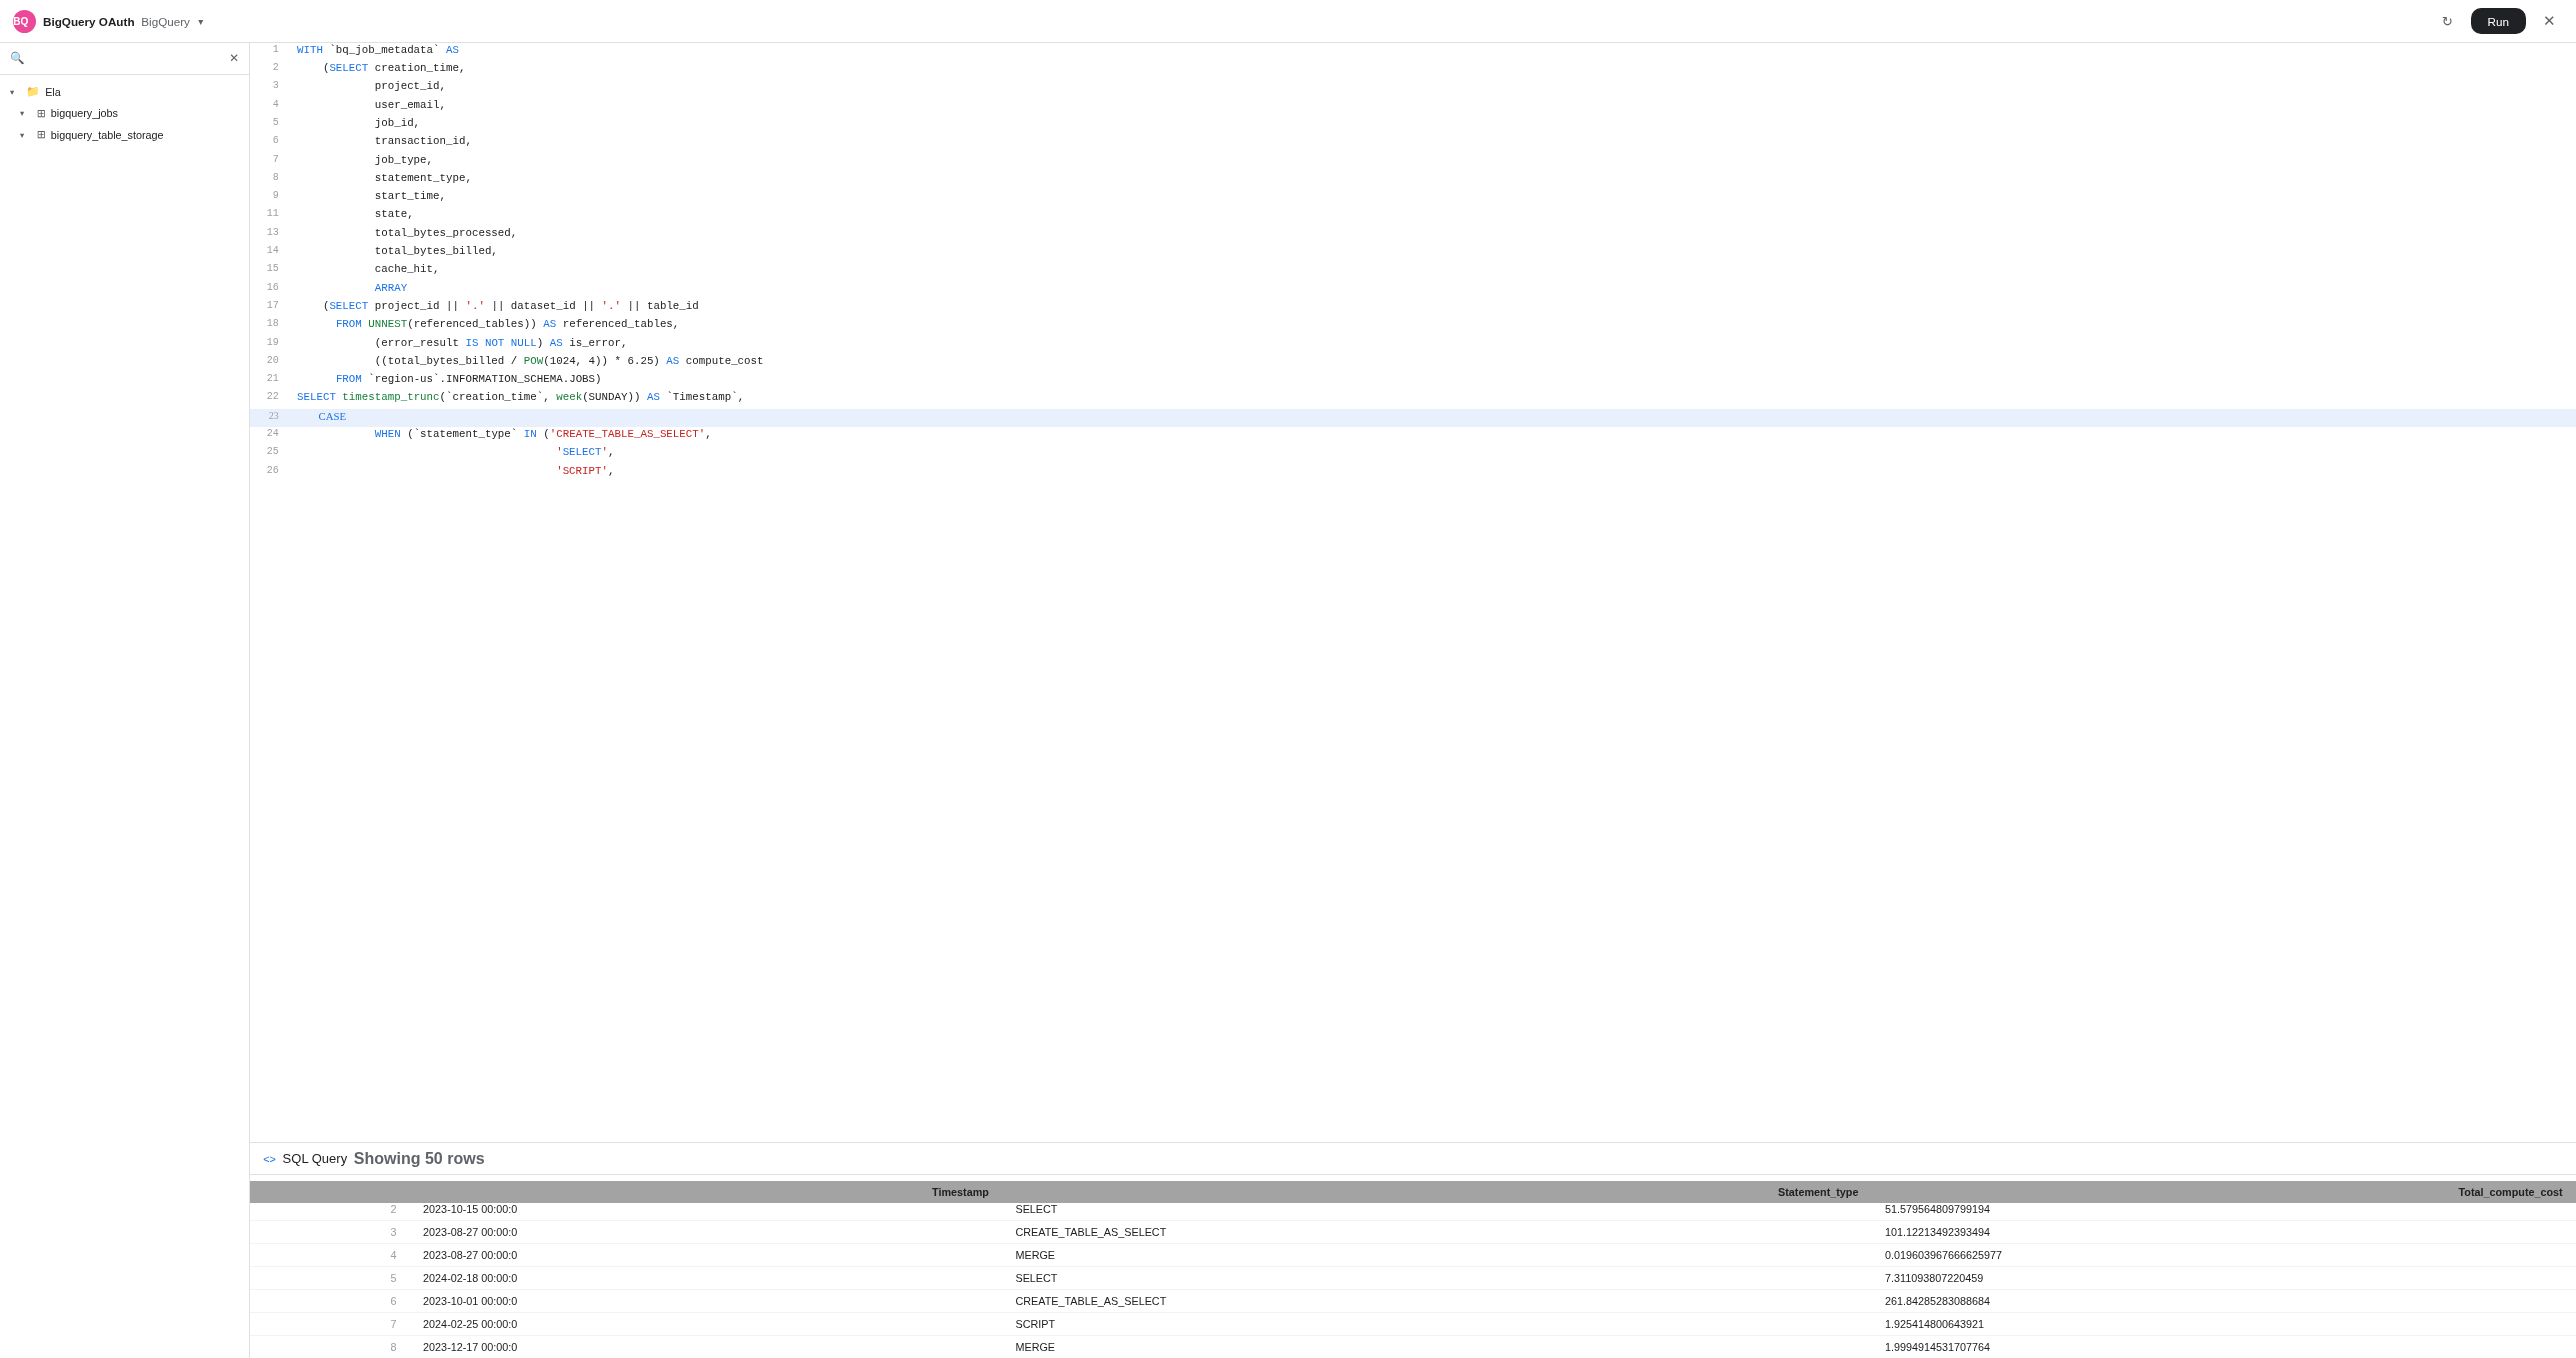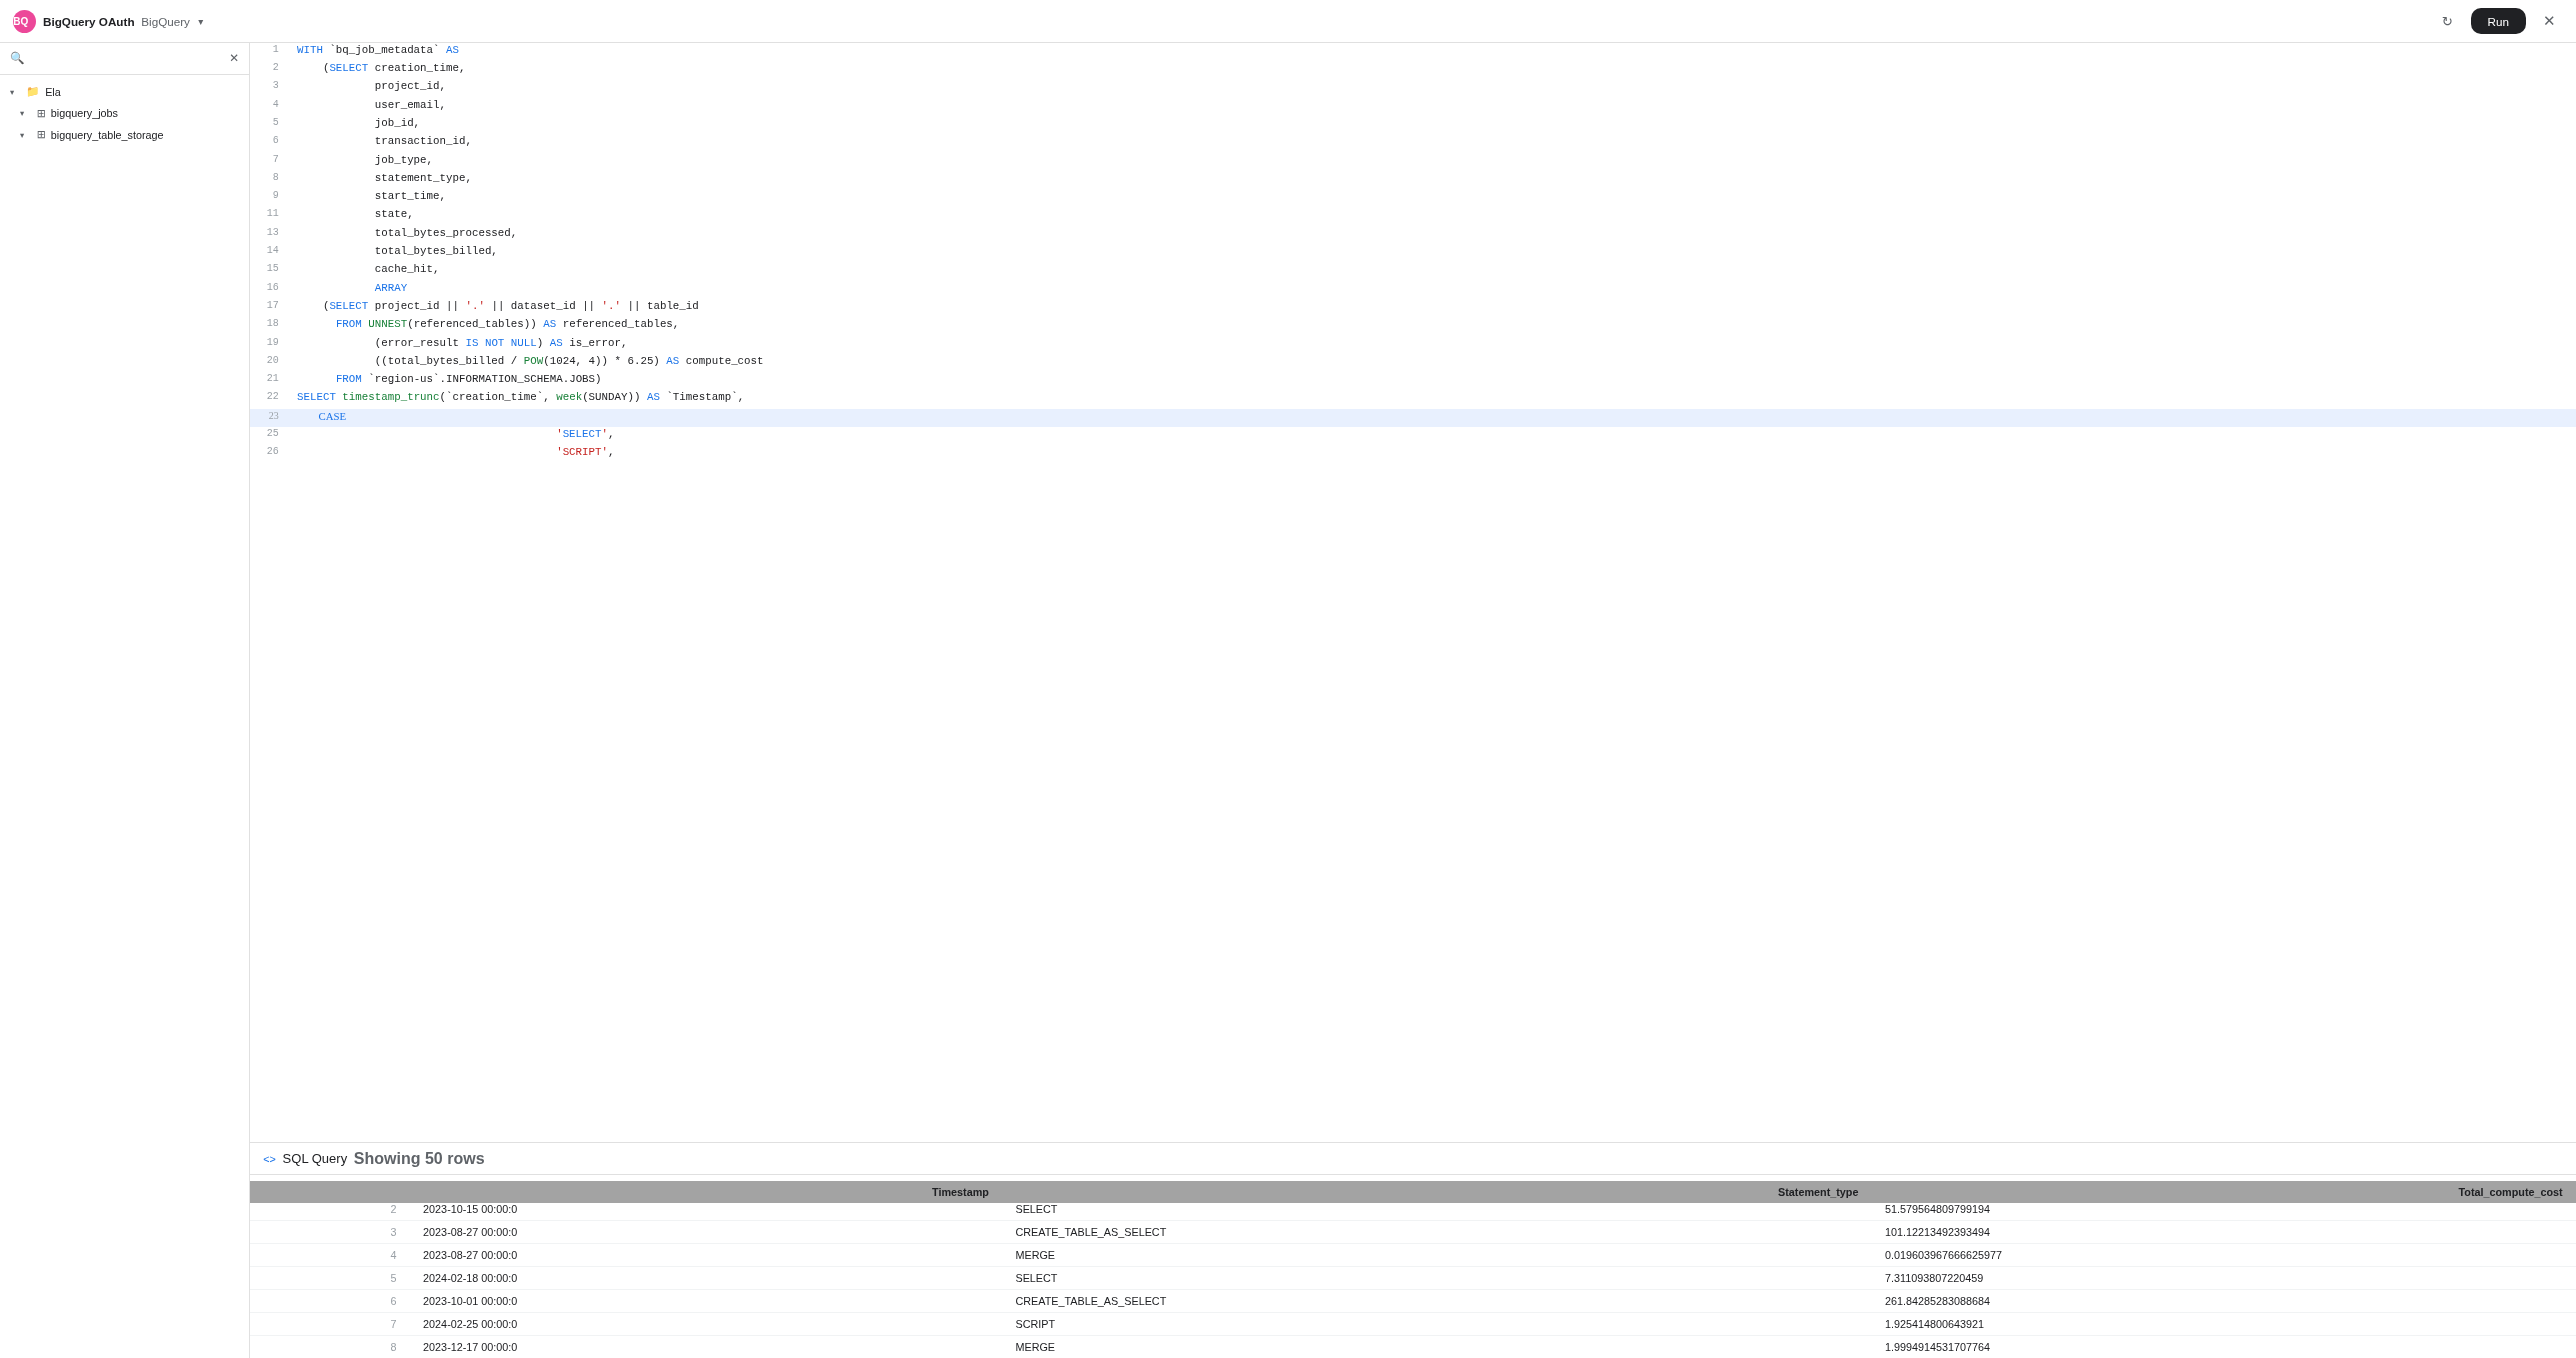--- a/index.html
+++ b/index.html
@@ -268,20 +268,25 @@
         </div>
         <div class="code-line">
           <span class="line-num">22</span>
           <span class="line-gutter"></span>
           <span class="line-code"><span class="kw">SELECT</span> <span class="fn">timestamp_trunc</span>(<span class="tick">`creation_time`</span>, <span class="fn">week</span>(SUNDAY)) <span class="kw">AS</span> <span class="tick">`Timestamp`</span>,</span>
         </div>
         <div class="code-line highlighted">
           <span class="line-num">23</span>
           <span class="line-gutter active"></span>
           <span class="line-code">        <span class="kw">CASE</span></span>
+        </div>
+        <div class="code-line">
+          <span class="line-num">24</span>
+          <span class="line-gutter"></span>
+          <span class="line-code">            <span class="kw">WHEN</span> (<span class="tick">`statement_type`</span> <span class="kw">IN</span> (<span class="str">'CREATE_TABLE_AS_SELECT'</span>,</span>
         </div>
         <div class="code-line">
           <span class="line-num">25</span>
           <span class="line-gutter"></span>
           <span class="line-code">                                        <span class="str">'<span class="kw">SELECT</span>'</span>,</span>
         </div>
         <div class="code-line">
           <span class="line-num">26</span>
           <span class="line-gutter"></span>
           <span class="line-code">                                        <span class="str">'SCRIPT'</span>,</span>

